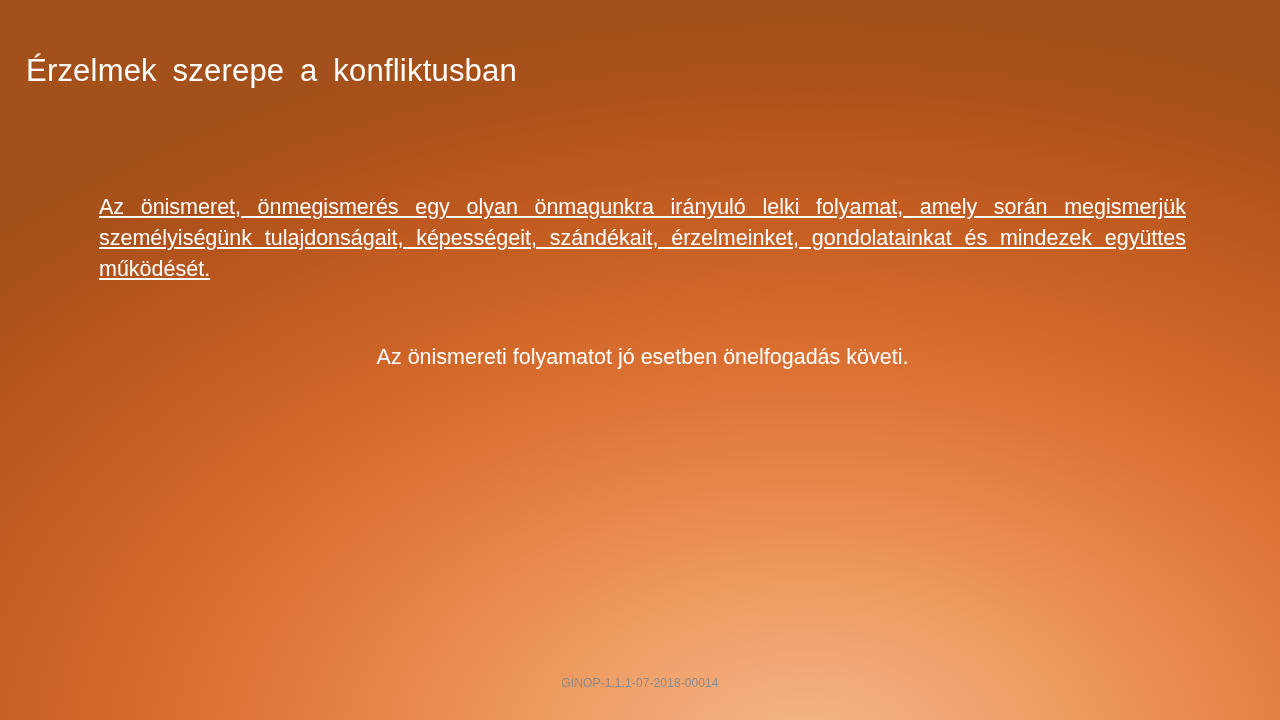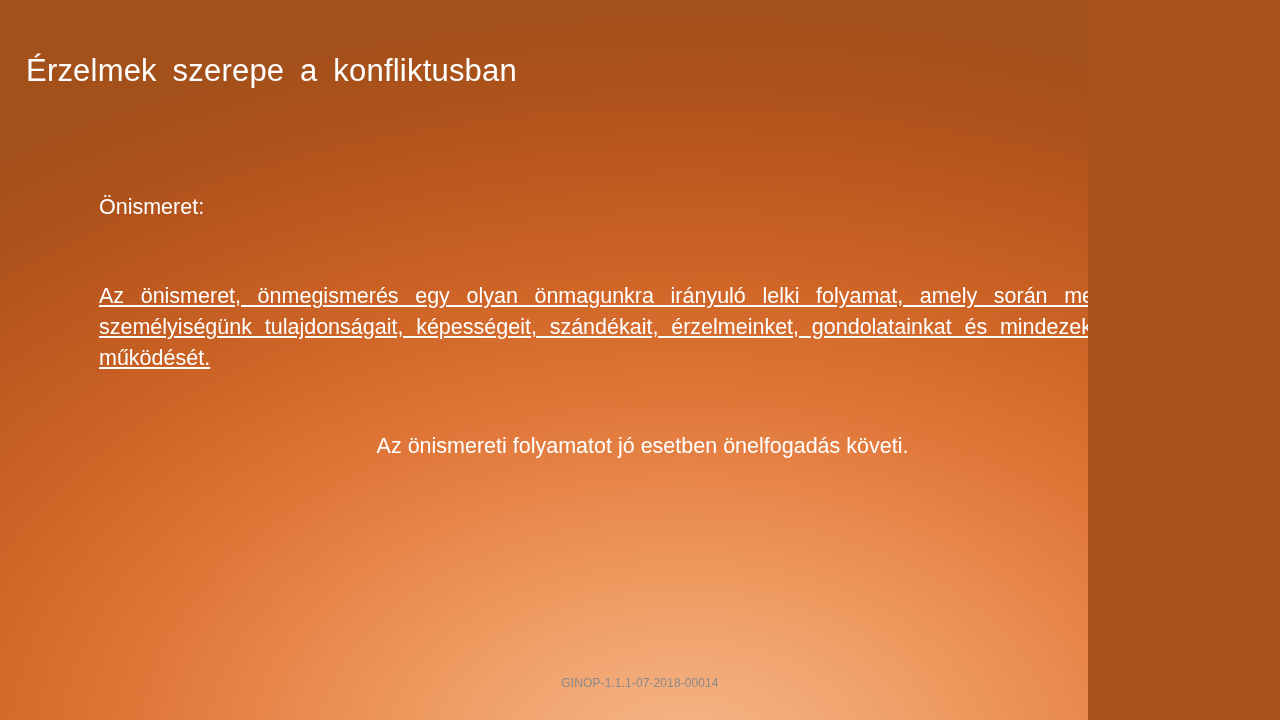--- a/index.html
+++ b/index.html
@@ -10,21 +10,21 @@
   body {
     width: 1280px;
     height: 720px;
     overflow: hidden;
     font-family: "Liberation Sans", sans-serif;
     background: #a8521a;
   }
 
   .slide {
     position: relative;
-    width: 1088px;
+    width: 1280px;
     height: 720px;
     overflow: hidden;
     background-color: #c2601f;
     background-image:
       radial-gradient(ellipse 1150px 740px at 63% 105%,
         #f5b887 0%,
         #f2a977 12%,
         #ee9a5f 24%,
         #e8864a 37%,
         #de7436 50%,
@@ -102,21 +102,20 @@
 </style>
 </head>
 <body>
 
 <div class="slide">
 
   <h1 class="title">Érzelmek szerepe a konfliktusban</h1>
 
   <div class="body-block">
 
-    <p class="para lead">Önismeret:</p>
 
     <p class="para justify block-1">Az önismeret, önmegismerés egy olyan önmagunkra irányuló lelki folyamat, amely során megismerjük személyiségünk tulajdonságait, képességeit, szándékait, érzelmeinket, gondolatainkat és mindezek együttes működését.</p>
 
 
     <p class="para block-3">Az önismereti folyamatot jó esetben önelfogadás követi.</p>
 
   </div>
 
   <div class="footer">GINOP-1.1.1-07-2018-00014</div>
 

